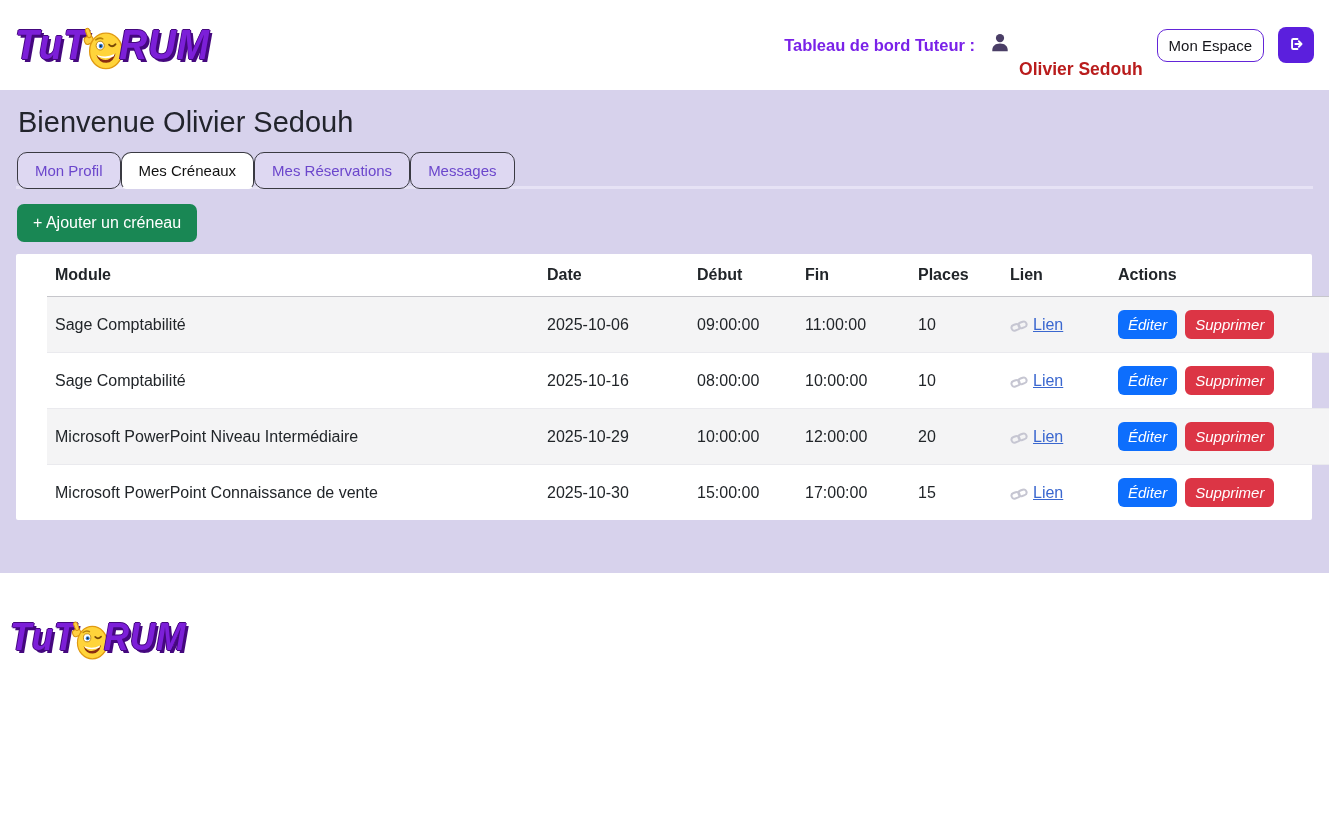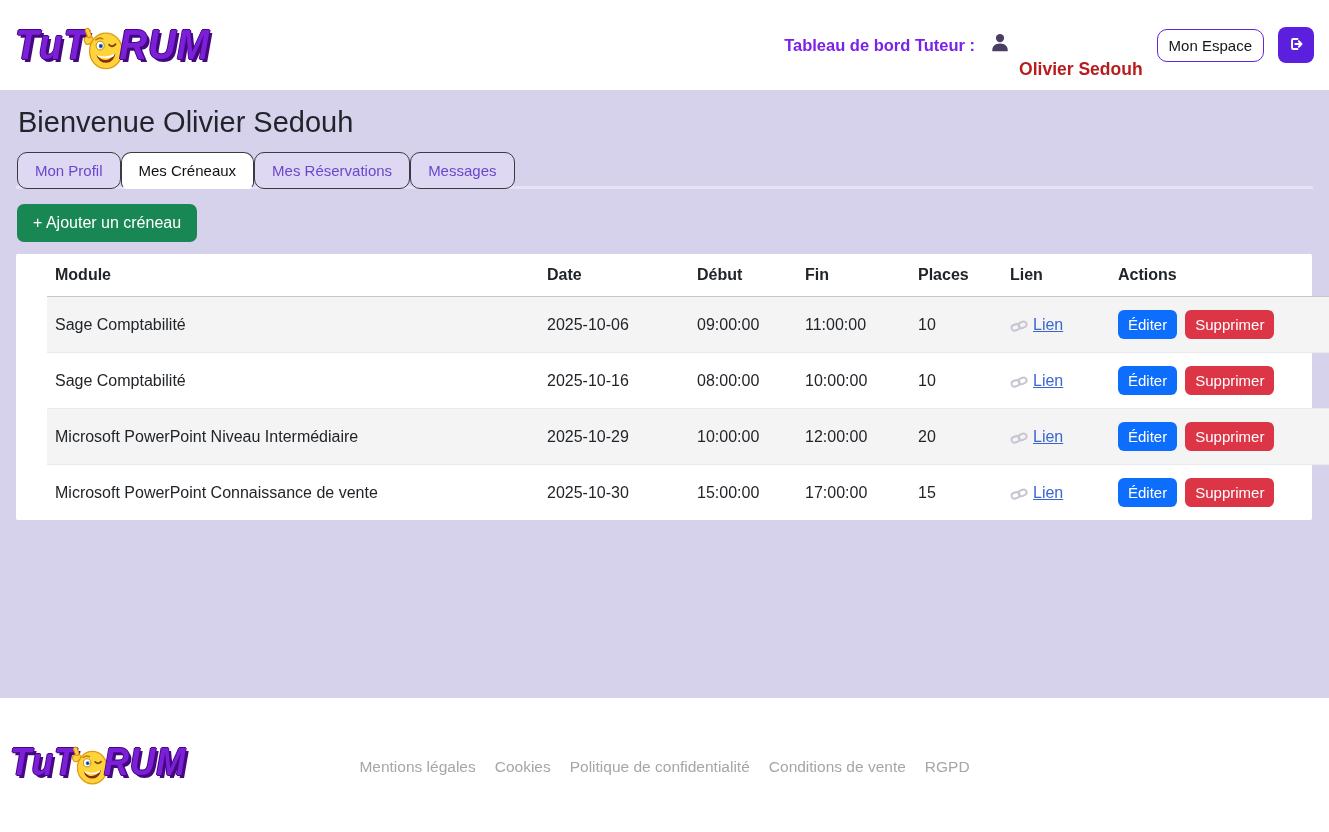--- a/index.html
+++ b/index.html
@@ -15,41 +15,41 @@
   .footer-logo-wrap .logo-text { font-size:38px; }
 
   .header-right { display:flex; align-items:center; gap:14px; }
   .dash-label { color:#7a22e8; font-weight:bold; font-size:16.5px; }
   .user-chip { display:flex; align-items:center; gap:8px; }
   .user-name { font-weight:bold; font-size:17.5px; color:#b91c1c;margin-top:48px; }
   .btn-espace { background:#fff; border:1.5px solid #6325d8; border-radius:10px; padding:7px 11px; font-size:15px; color:#15151a; font-family:inherit; cursor:pointer; }
   .btn-logout { width:36px; height:36px; background:#5b1fdd; border:none; border-radius:8px; display:flex; align-items:center; justify-content:center; cursor:pointer; }
 
   
-  .main { background:#d7d2ec; height:608px; padding:10px 16px 0 16px; }
+  .main { background:#d7d2ec; height:483px; padding:10px 16px 0 16px; }
   .page-title { font-size:29px; font-weight:400; color:#22242c; margin:6px 0 13px 2px; }
 
   .tabs { display:flex; align-items:flex-end; border-bottom:3px solid #e6e2f5; padding-left:1px; }
   .tab { display:inline-block; padding:9px 17px; font-size:15px; color:#6b46cc; background:#ded8f2;
          border:1px solid #3a3a42; border-radius:10px; margin-bottom:-3px; cursor:pointer; text-decoration:none; }
   .tab.active { background:#fff; color:#111; border-bottom-color:#fff; border-radius:10px 10px 6px 6px; }
 
   .btn-add { display:block; background:#198754; color:#fff; border:none; border-radius:7px; padding:10px 16px;
              font-size:16px; margin:15px 0 12px 1px; font-family:inherit; cursor:pointer; }
 
   .table-wrap { background:#fff; width:1296px; border-radius:2px; }
   table { width:100%; border-collapse:collapse; font-size:16px; color:#212529; table-layout:fixed;margin-left:31px; }
   th { text-align:left; font-weight:bold; padding:12px 8px; border-bottom:1px solid #c6c6cb; }
   td { padding:13px 8px; border-bottom:1px solid #eaeaee; vertical-align:middle; }
   tbody tr:nth-child(odd) { background:#f4f4f5; }
   tbody tr:last-child td { border-bottom:none; }
 
   .lien { color:#3a67cf; text-decoration:underline; cursor:pointer; white-space:nowrap; }
   .lien svg { vertical-align:-3px; margin-right:5px; }
-  .btn-edit, .btn-del { border:none; border-radius:6px; color:#fff; font-size:15px; padding:6px 10px; font-family:inherit; cursor:pointer; }
+  .btn-edit, .btn-del { border:none; border-radius:6px; color:#fff; font-size:15px; padding:6px 10px; font-family:inherit; cursor:pointer;font-style:italic; }
   .btn-edit { background:#0d6efd; margin-right:8px; }
   .btn-del { background:#dc3545; }
 
   
   .app-footer { position:relative; height:134px; background:#fff; }
   .footer-links { position:absolute; left:0; right:0; top:60px; display:flex; justify-content:center; gap:19px; }
   .footer-links a { color:#a6a6a9; font-size:15.5px; text-decoration:none; cursor:pointer; white-space:nowrap; }
 </style>
 </head>
 <body>
@@ -226,20 +226,13 @@
         <circle cx="22.2" cy="22" r="2.4" fill="#2e7fd9"></circle>
         <circle cx="22.2" cy="22" r="1.1" fill="#222"></circle>
         <path d="M31.5 20.5 q3.6 3.4 7.4 -0.4" fill="none" stroke="#7a4a06" stroke-width="2" stroke-linecap="round"></path>
         <path d="M16.5 15.5 q4 -3 8 -1" fill="none" stroke="#b98208" stroke-width="1.6" stroke-linecap="round"></path>
         <path d="M17 31 Q28 43 39 29.5 Q36.5 39.5 28.5 39.5 Q20 39.5 17 31 Z" fill="#8a2c10"></path>
         <path d="M18.5 31.2 Q28 35 37.5 30.3 L37 32.6 Q28 36.6 19.2 32.8 Z" fill="#ffffff"></path>
       </svg>
     </span>
     <span class="logo-text">RUM</span>
   </div>
-  <nav class="footer-links">
-    <a>Mentions légales</a>
-    <a>Cookies</a>
-    <a>Politique de confidentialité</a>
-    <a>Conditions de vente</a>
-    <a>RGPD</a>
-  </nav>
 </footer>
 
 </body></html>

